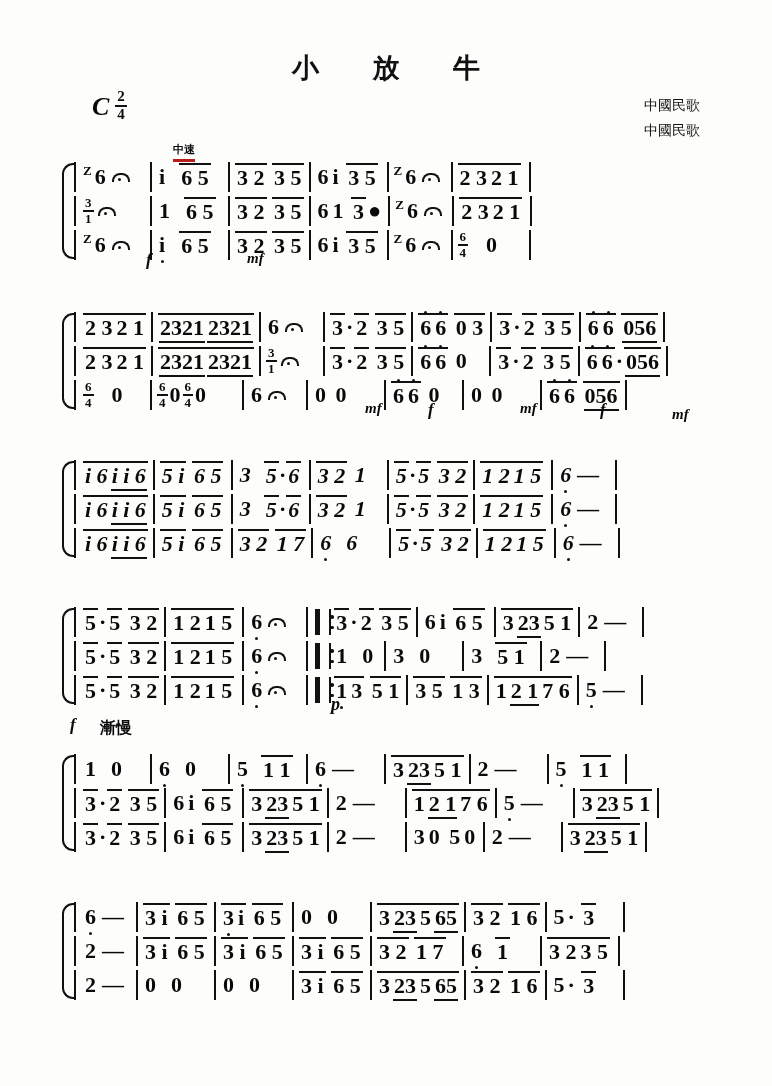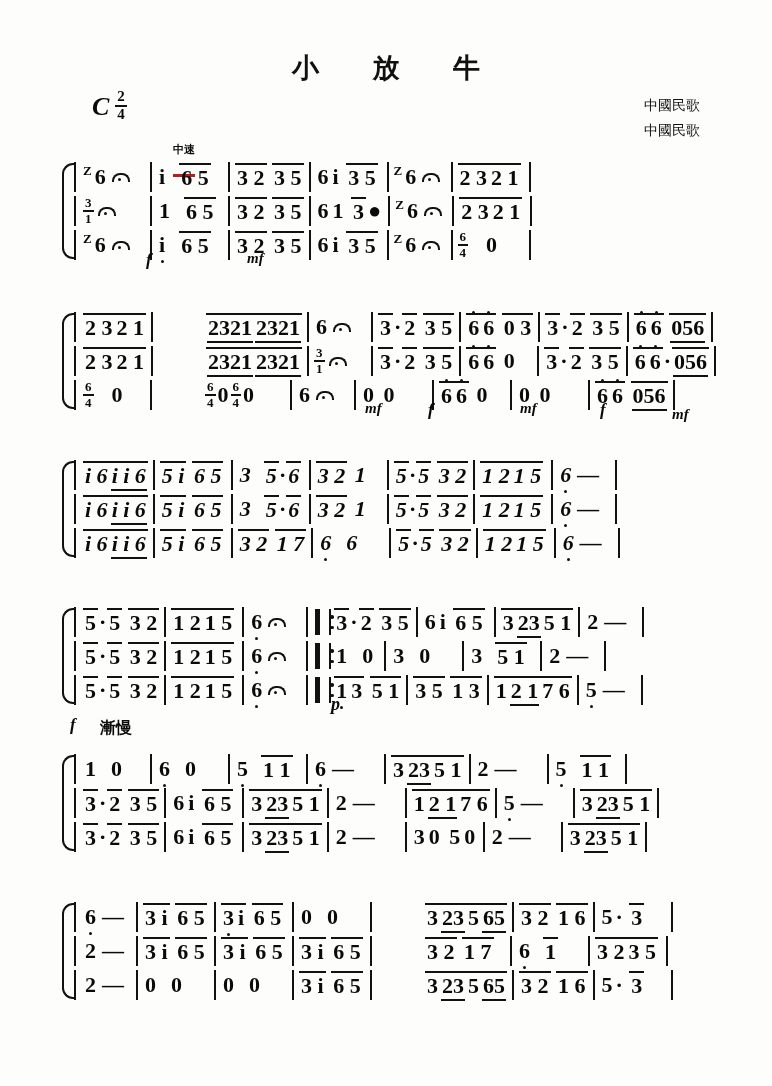--- a/index.html
+++ b/index.html
@@ -69,21 +69,21 @@
   }
 
   .tempo-mark {
     position: absolute;
     top: 142px;
     left: 173px;
     font-family: "DejaVu Sans", sans-serif;
     font-size: 11px;
     font-weight: 700;
     border-bottom: 3px solid #b91c1c;
-    padding-bottom: 17px;
+    padding-bottom: 2px;
   }
 
   
   .inst-labels {
     position: absolute;
     left: 68px;
     top: 166px;
     font-family: "DejaVu Sans", sans-serif;
     font-size: 11px;
     line-height: 1;
@@ -127,21 +127,21 @@
     display: flex;
     align-items: center;
     padding: 0 5px;
     border-right: 2px solid #111;
     height: 30px;
     box-sizing: border-box;
   }
   .measure:first-child { border-left: 2px solid #111; padding-left: 7px;}
   .m-w1 { min-width: 64px; }
   .m-w2 { min-width: 78px; }
-  .m-w3 { min-width: 92px; margin-left: 48px; }
+  .m-w3 { min-width: 92px; }
 
   .note { position: relative; padding: 0 2px; }
   .beam { border-top: 2px solid #111; padding-top: 0px; }
   .beam2 { box-shadow: 0 3px 0 -1px #111; }
   .dotup::after {
     content: "";
     position: absolute;
     width: 3px; height: 3px; background: #111; border-radius: 50%;
     top: -4px; left: 50%; margin-left: -1.5px;
   }

